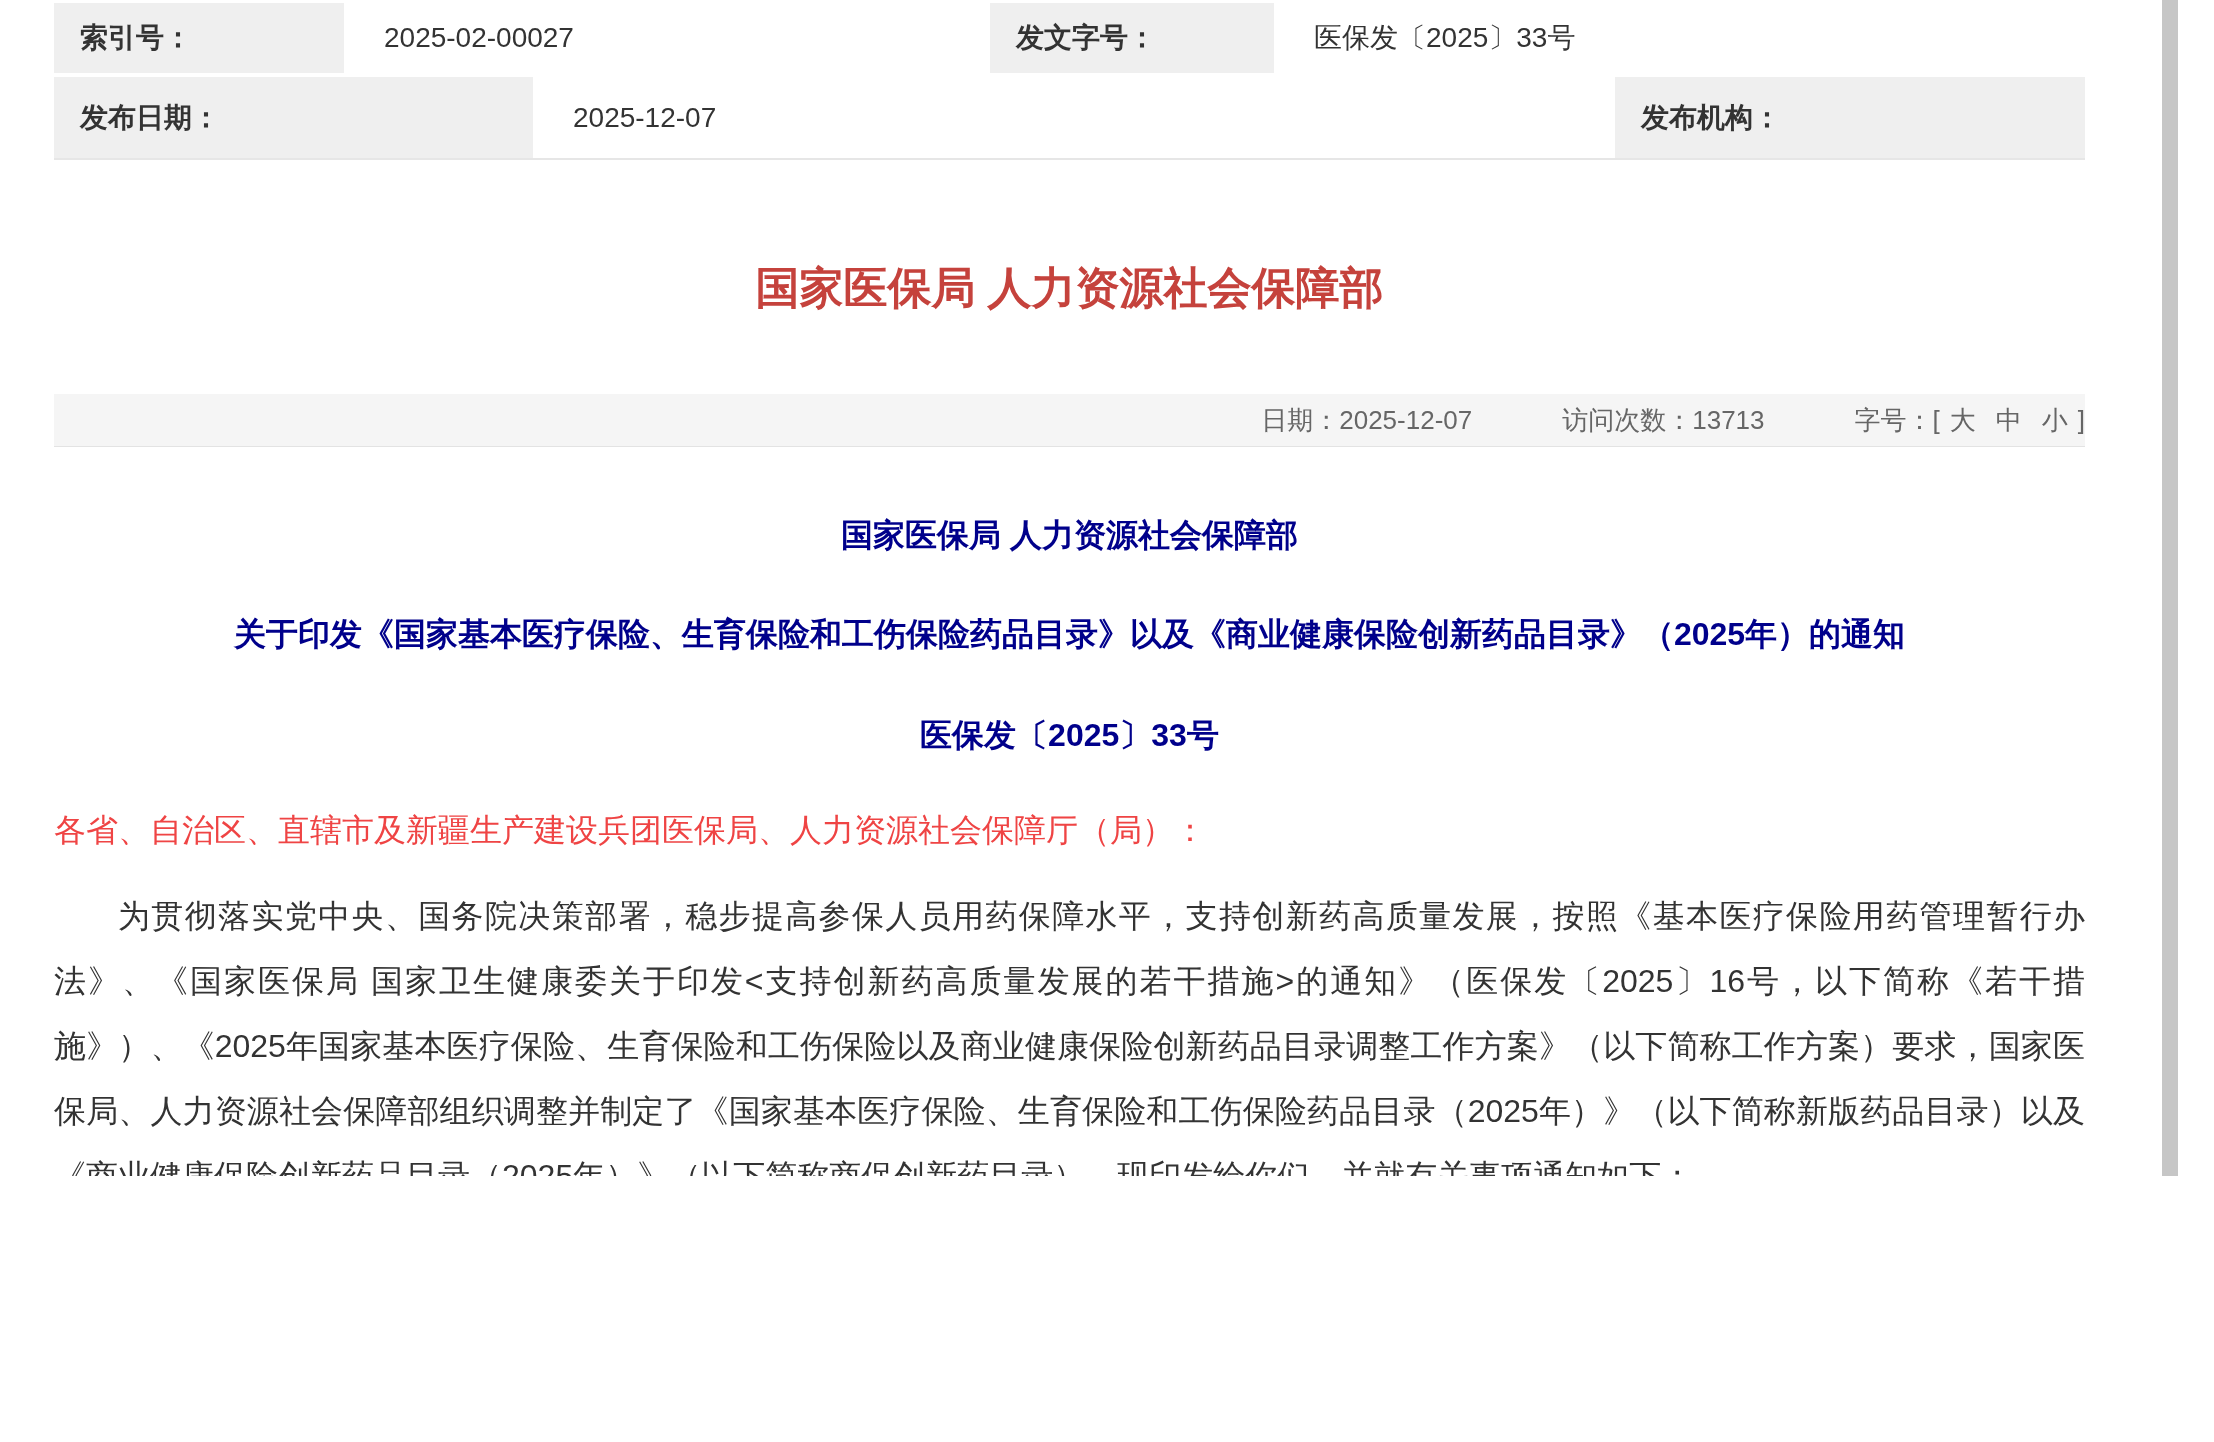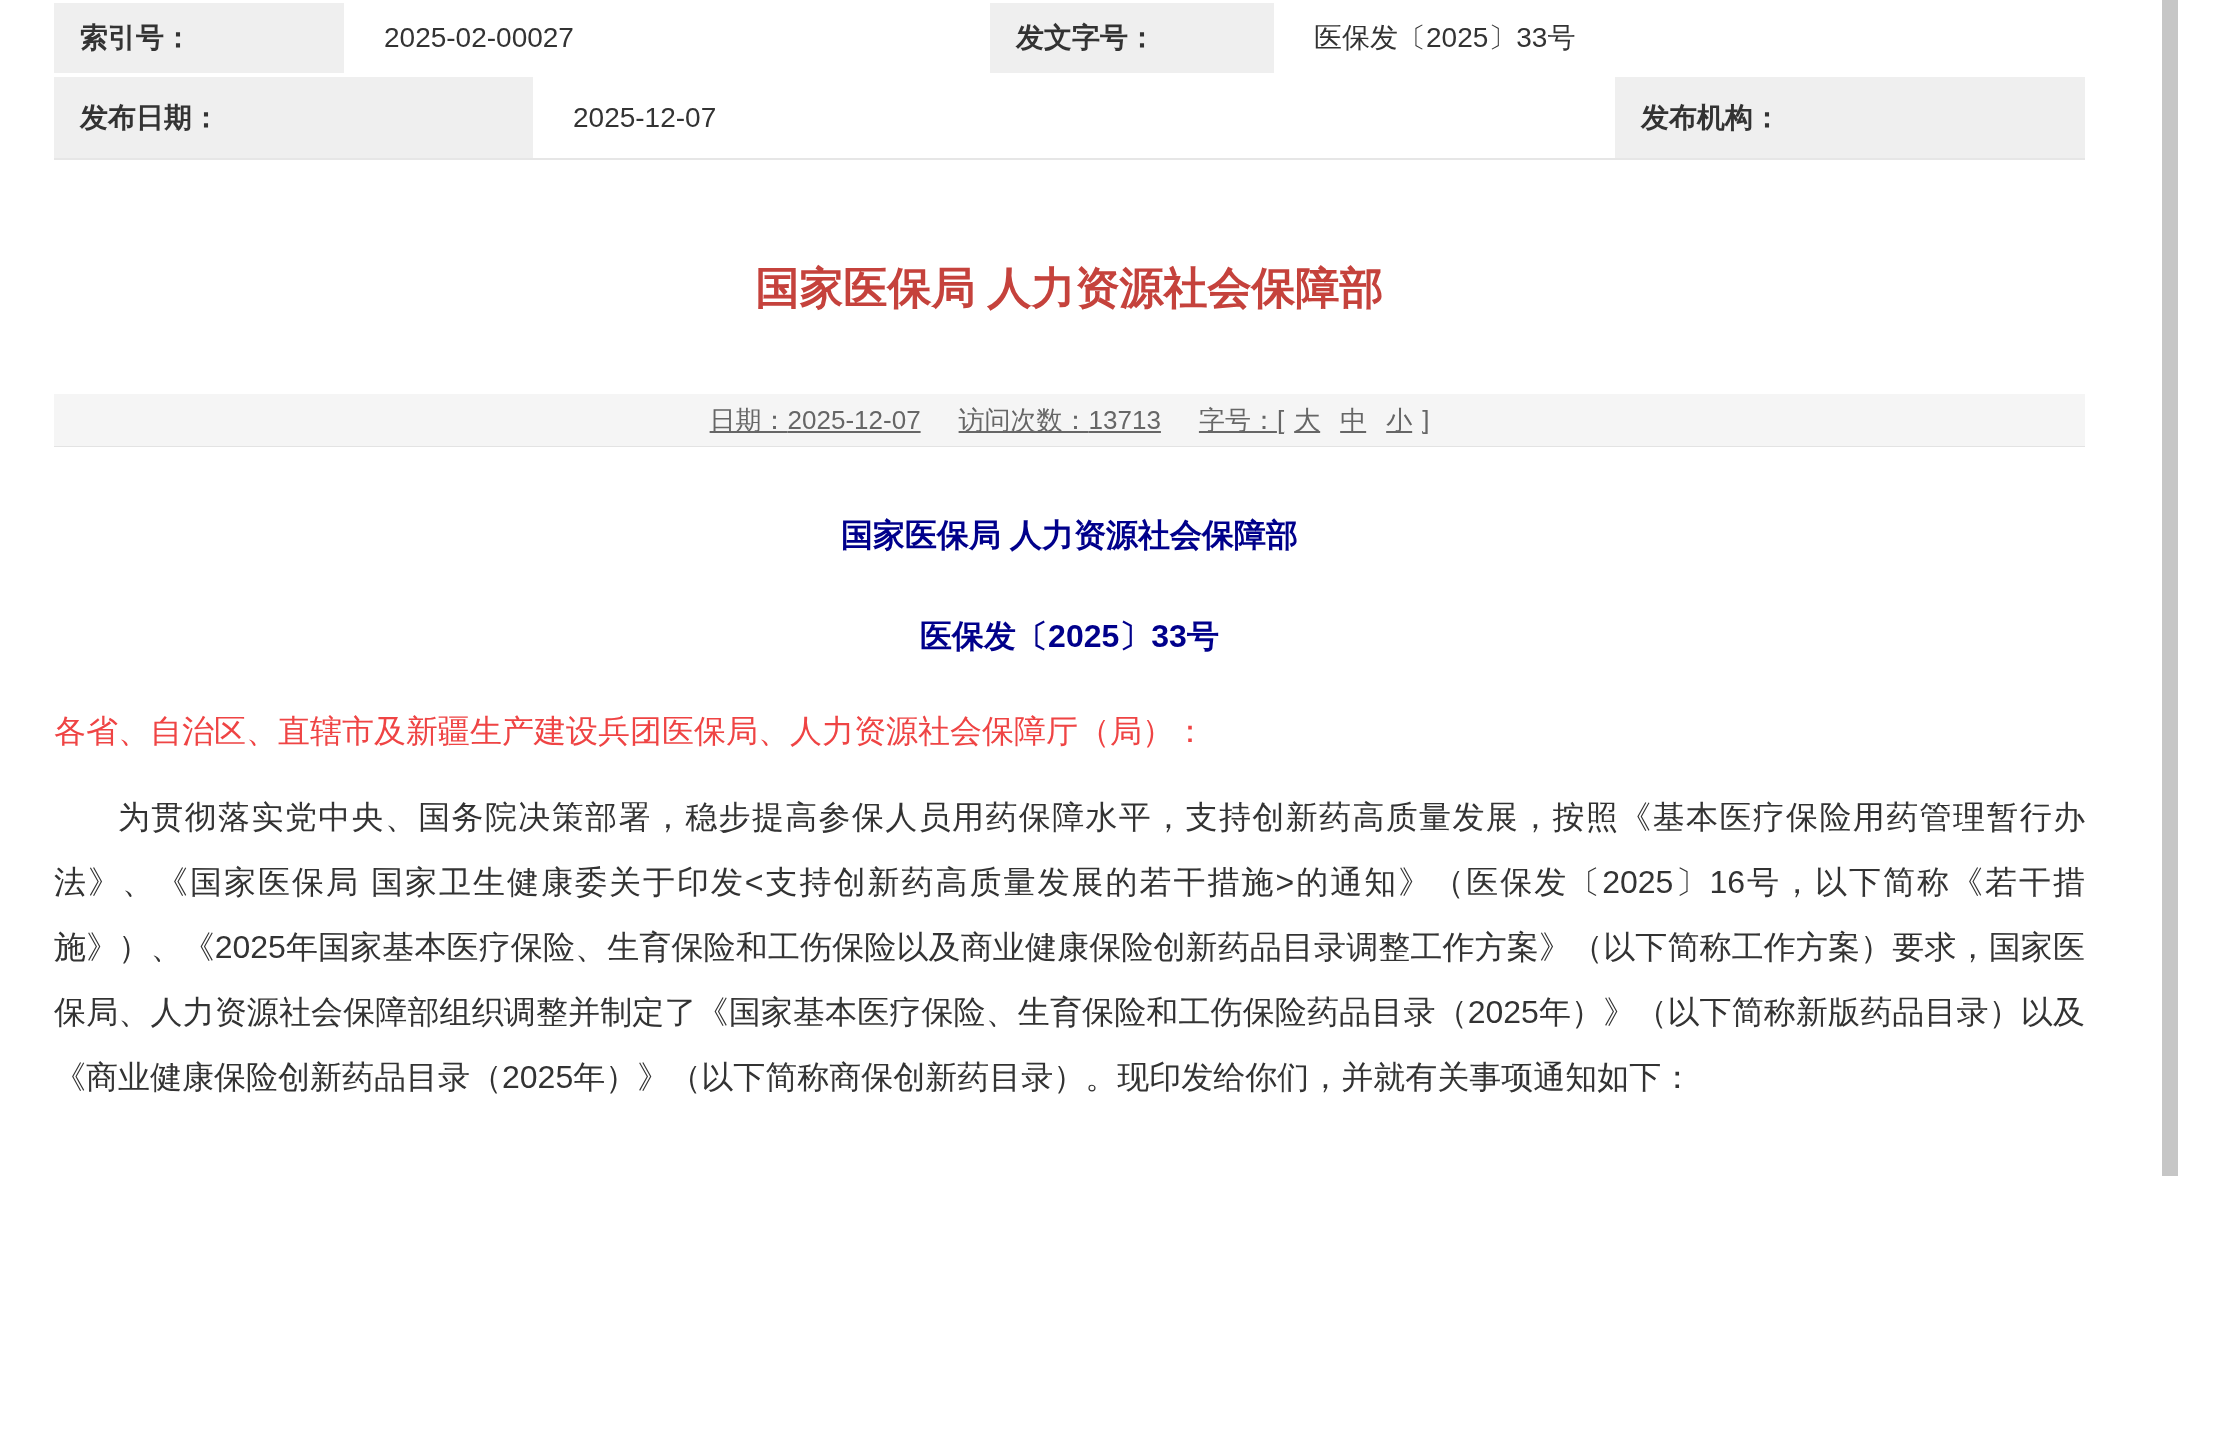--- a/index.html
+++ b/index.html
@@ -43,22 +43,22 @@
     margin-top:71px; text-align:center;
     font-size:48px; font-weight:bold; color:#c5423c;
   }
   .red-title-main .tline { line-height:60px; word-break:break-all; }
   .red-title-main .tline + .tline { margin-top:45px; }
 
   
   .info-bar {
     margin-top:78px; height:53px;
     background:#f5f5f5; border-bottom:1px solid #e3e3e3;
-    display:flex; align-items:center; justify-content:center;
-    gap:38px; font-size:26px; color:#666666;text-decoration:underline;
+    display:flex; align-items:center; justify-content:flex-end;
+    gap:90px; font-size:26px; color:#666666;
   }
   .info-item { display:flex; align-items:center; }
   .size-btn {
     background:none; border:none; font-size:26px; color:#666;
     margin:0 10px; cursor:pointer; font-family:inherit;
   }
   .bracket { color:#666; }
 
   
   .blue-h { text-align:center; font-weight:bold; color:#00008b;
@@ -131,20 +131,21 @@
         <span>字号：</span>
         <span class="bracket">[</span>
         <button class="size-btn">大</button>
         <button class="size-btn">中</button>
         <button class="size-btn">小</button>
         <span class="bracket">]</span>
       </div>
     </div>
 
     <div class="blue-h h1">国家医保局 人力资源社会保障部</div>
+    <div class="blue-h h2">关于印发《国家基本医疗保险、生育保险和工伤保险药品目录》以及《商业健康保险创新药品目录》（2025年）的通知</div>
     <div class="blue-h h3">医保发〔2025〕33号</div>
 
     <div class="salutation">各省、自治区、直辖市及新疆生产建设兵团医保局、人力资源社会保障厅（局）：</div>
     <div class="body-para">为贯彻落实党中央、国务院决策部署，稳步提高参保人员用药保障水平，支持创新药高质量发展，按照《基本医疗保险用药管理暂行办法》、《国家医保局 国家卫生健康委关于印发&lt;支持创新药高质量发展的若干措施&gt;的通知》（医保发〔2025〕16号，以下简称《若干措施》）、《2025年国家基本医疗保险、生育保险和工伤保险以及商业健康保险创新药品目录调整工作方案》（以下简称工作方案）要求，国家医保局、人力资源社会保障部组织调整并制定了《国家基本医疗保险、生育保险和工伤保险药品目录（2025年）》（以下简称新版药品目录）以及《商业健康保险创新药品目录（2025年）》（以下简称商保创新药目录）。现印发给你们，并就有关事项通知如下：</div>
 
   </div>
 
   <div class="scrollbar-thumb"></div>
 
   <div class="watermark">

